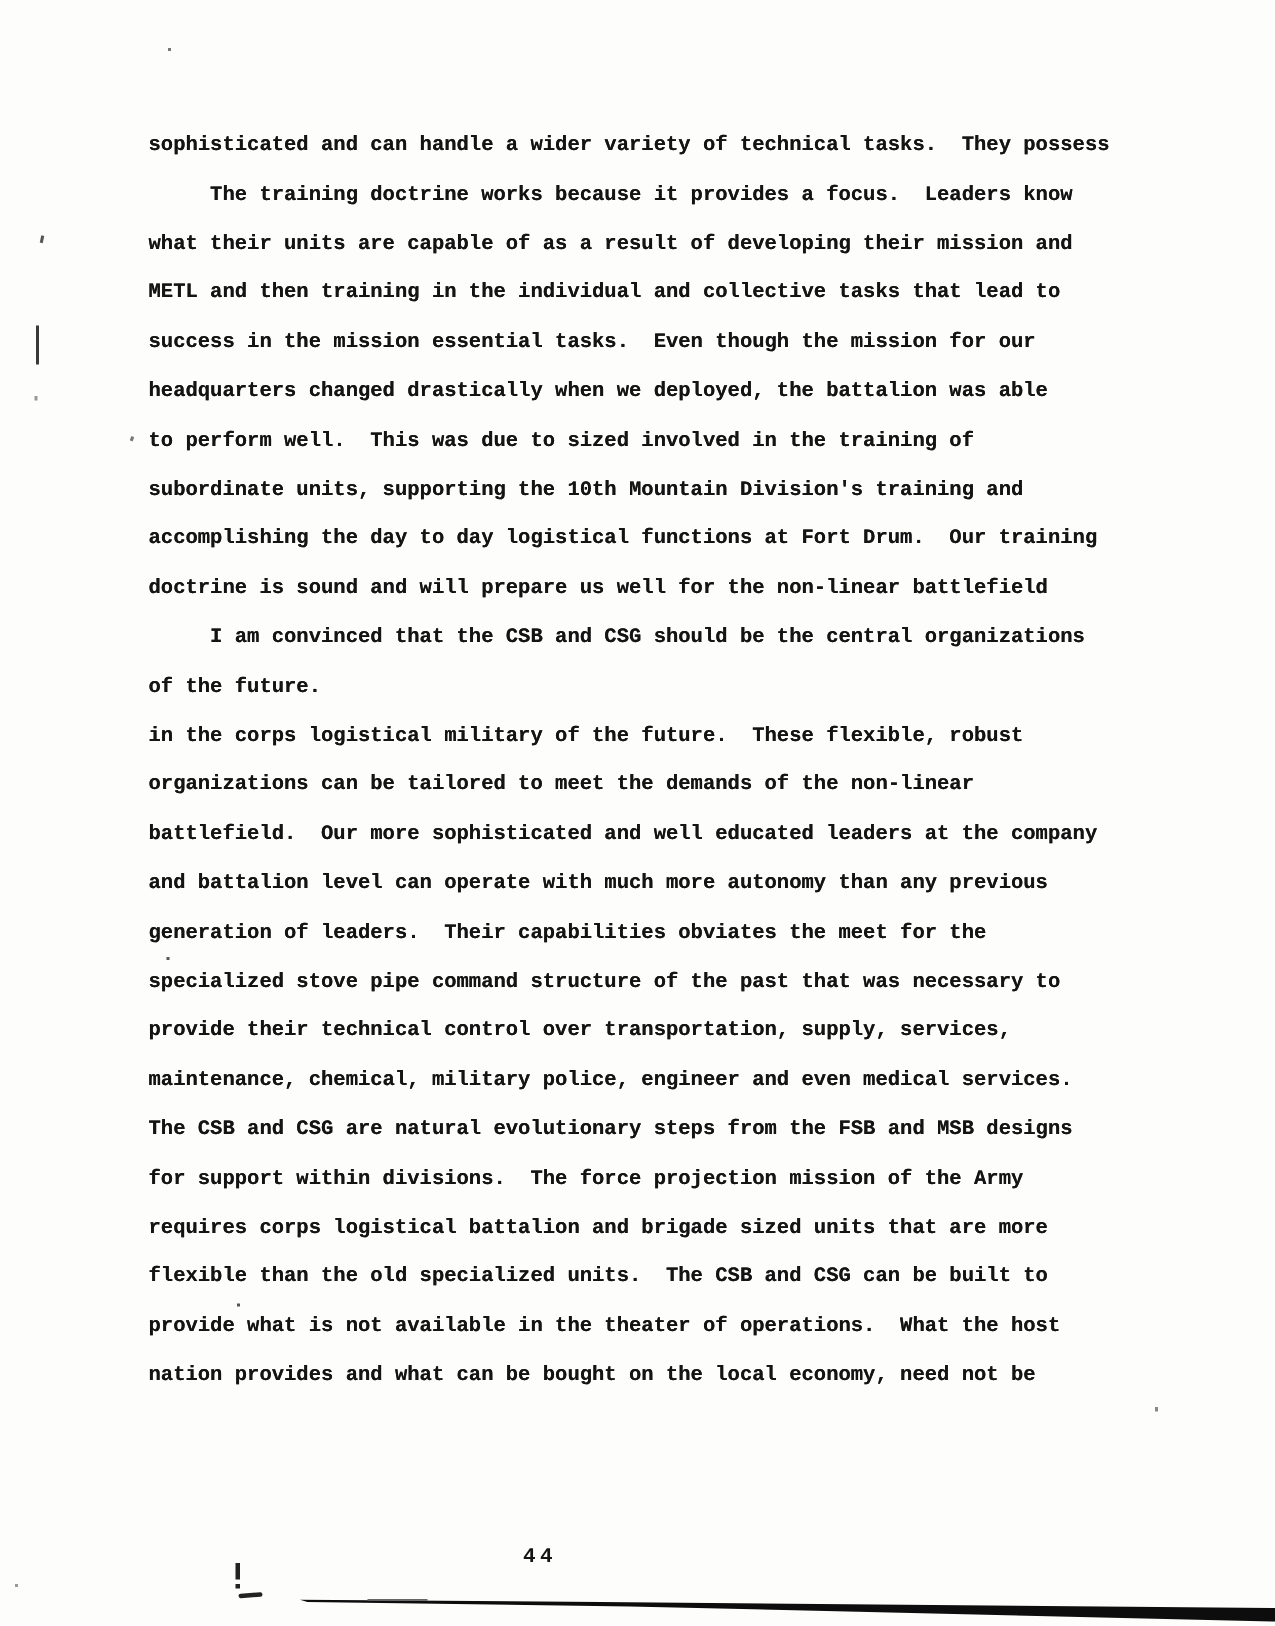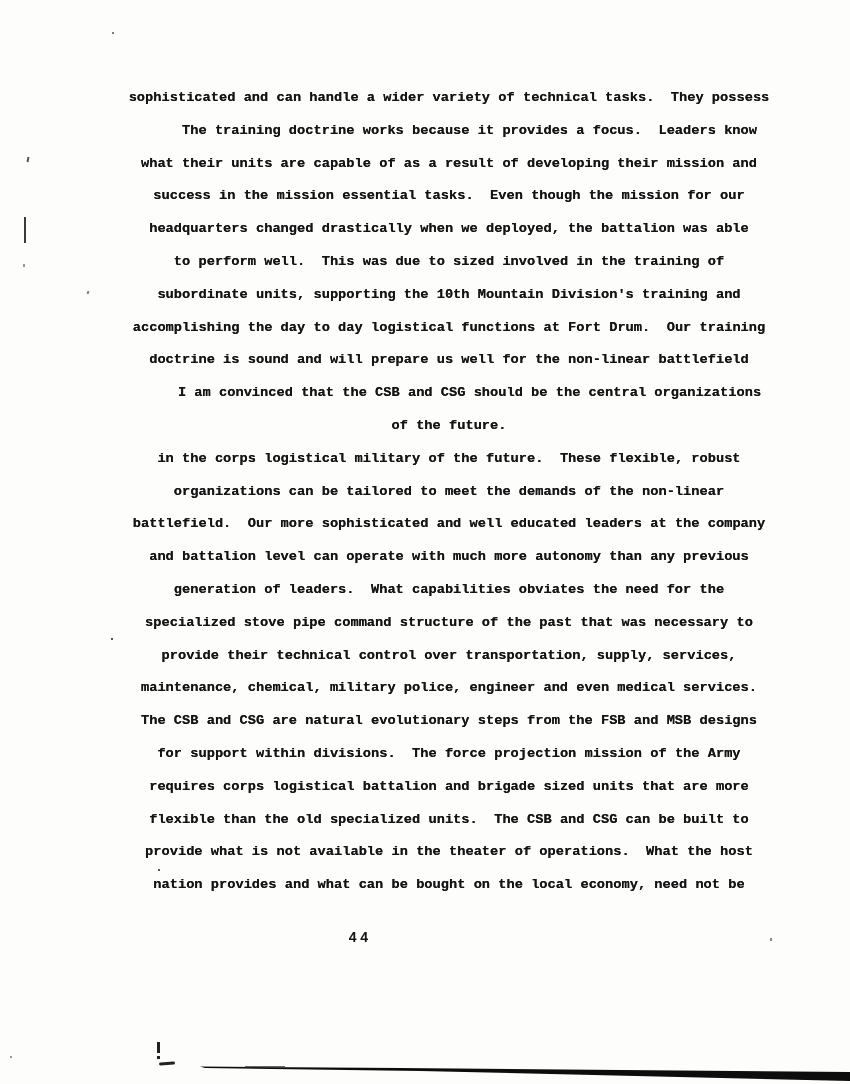--- a/index.html
+++ b/index.html
@@ -24,25 +24,24 @@
     font-size: 13.7px;
     font-weight: 600;
     letter-spacing: 0px;
   }
   .line {
     height: 32.8px;
     line-height: 17px;
     white-space: pre;
     
     text-shadow: 0 0 0.4px #333;
-    text-align: center;
   }
   .page-number {
     position: absolute;
-    top: 930px;
+    top: 1030px;
     left: 0;
     width: 720px;
     text-align: center;
     font-size: 14px;
     font-weight: 700;
     letter-spacing: 3px;
     color: #141414;
   }
   
   .artifact {
@@ -72,33 +71,34 @@
 </style>
 </head>
 <body>
 
 <div class="page">
 
   <div class="text-block">
     <div class="line">sophisticated and can handle a wider variety of technical tasks.  They possess</div>
     <div class="line">     The training doctrine works because it provides a focus.  Leaders know</div>
     <div class="line">what their units are capable of as a result of developing their mission and</div>
+    <div class="line">METL and then training in the individual and collective tasks that lead to</div>
     <div class="line">success in the mission essential tasks.  Even though the mission for our</div>
     <div class="line">headquarters changed drastically when we deployed, the battalion was able</div>
     <div class="line">to perform well.  This was due to sized involved in the training of</div>
     <div class="line">subordinate units, supporting the 10th Mountain Division's training and</div>
     <div class="line">accomplishing the day to day logistical functions at Fort Drum.  Our training</div>
     <div class="line">doctrine is sound and will prepare us well for the non-linear battlefield</div>
     <div class="line">     I am convinced that the CSB and CSG should be the central organizations</div>
     <div class="line">of the future.</div>
     <div class="line">in the corps logistical military of the future.  These flexible, robust</div>
     <div class="line">organizations can be tailored to meet the demands of the non-linear</div>
     <div class="line">battlefield.  Our more sophisticated and well educated leaders at the company</div>
     <div class="line">and battalion level can operate with much more autonomy than any previous</div>
-    <div class="line">generation of leaders.  What capabilities obviates the need for the</div>
+    <div class="line">generation of leaders.  Their capabilities obviates the meet for the</div>
     <div class="line">specialized stove pipe command structure of the past that was necessary to</div>
     <div class="line">provide their technical control over transportation, supply, services,</div>
     <div class="line">maintenance, chemical, military police, engineer and even medical services.</div>
     <div class="line">The CSB and CSG are natural evolutionary steps from the FSB and MSB designs</div>
     <div class="line">for support within divisions.  The force projection mission of the Army</div>
     <div class="line">requires corps logistical battalion and brigade sized units that are more</div>
     <div class="line">flexible than the old specialized units.  The CSB and CSG can be built to</div>
     <div class="line">provide what is not available in the theater of operations.  What the host</div>
     <div class="line">nation provides and what can be bought on the local economy, need not be</div>
   </div>

